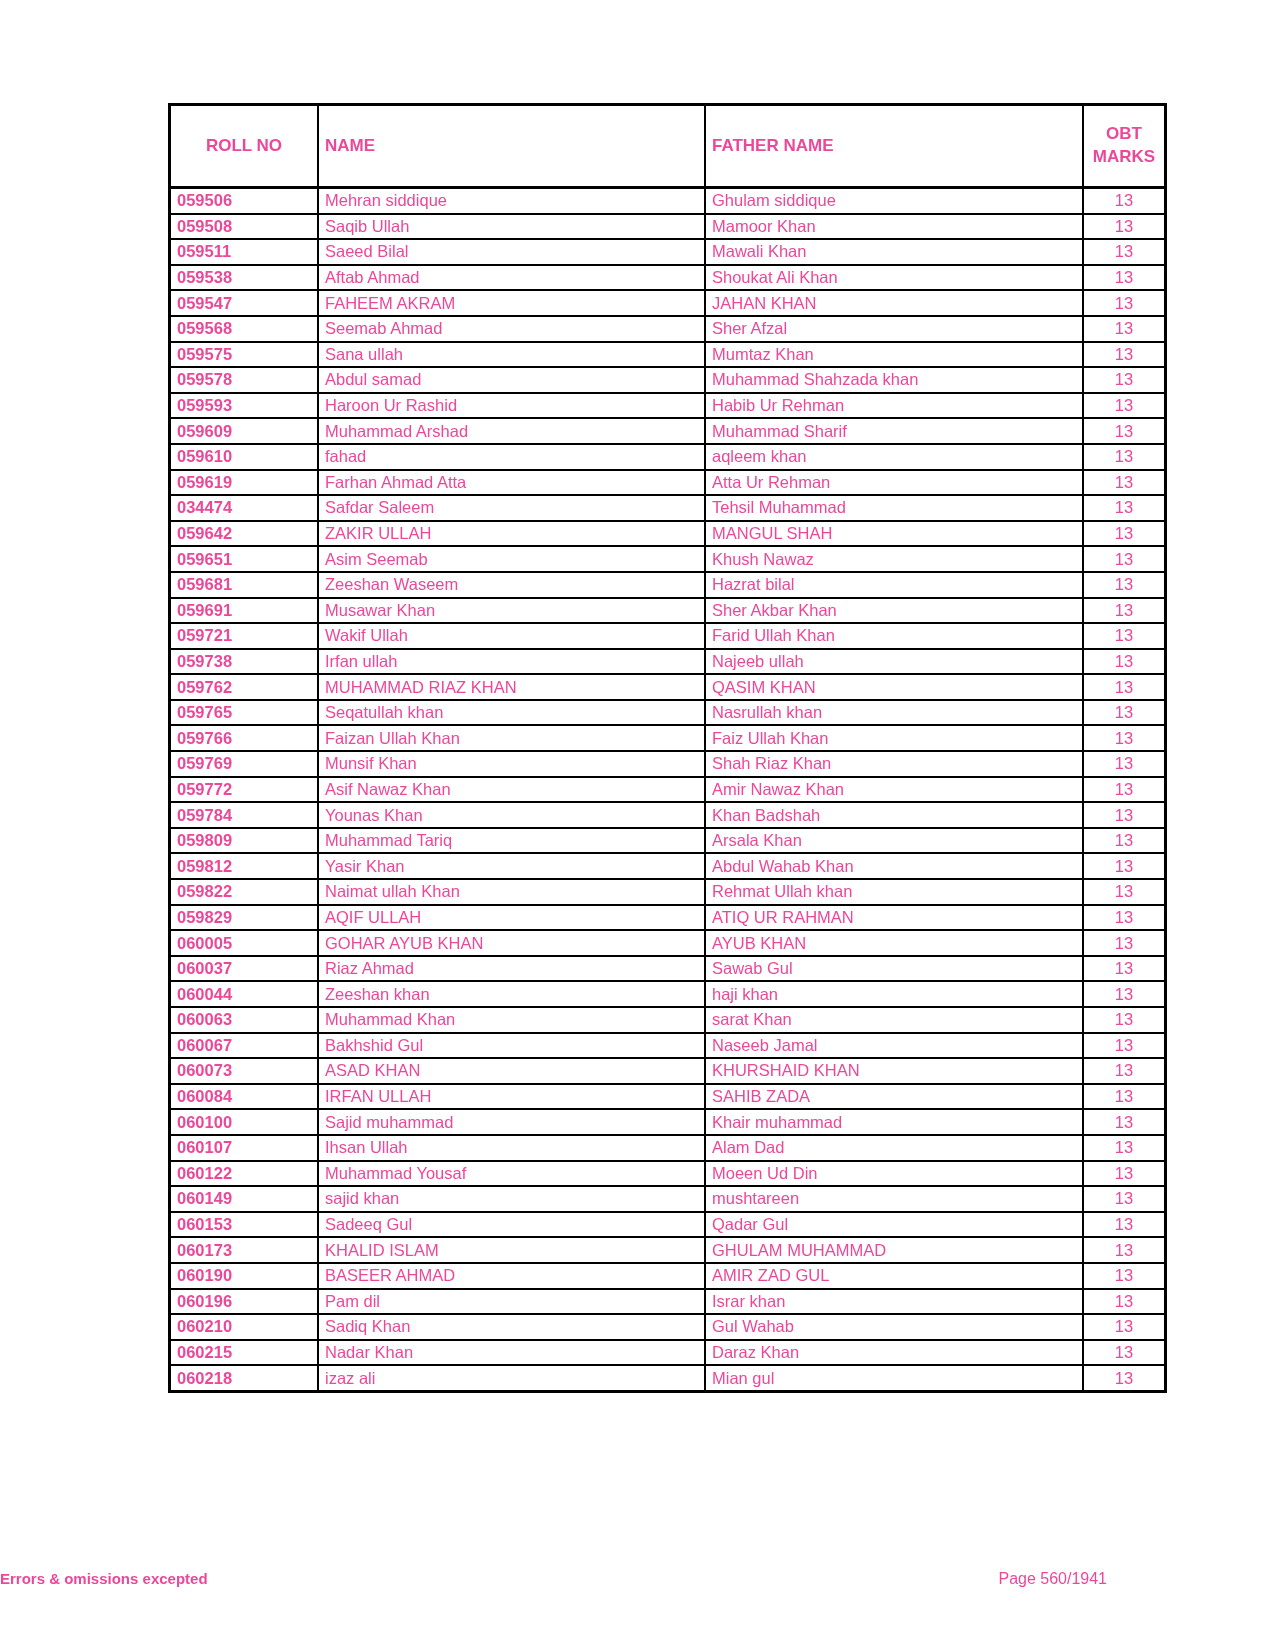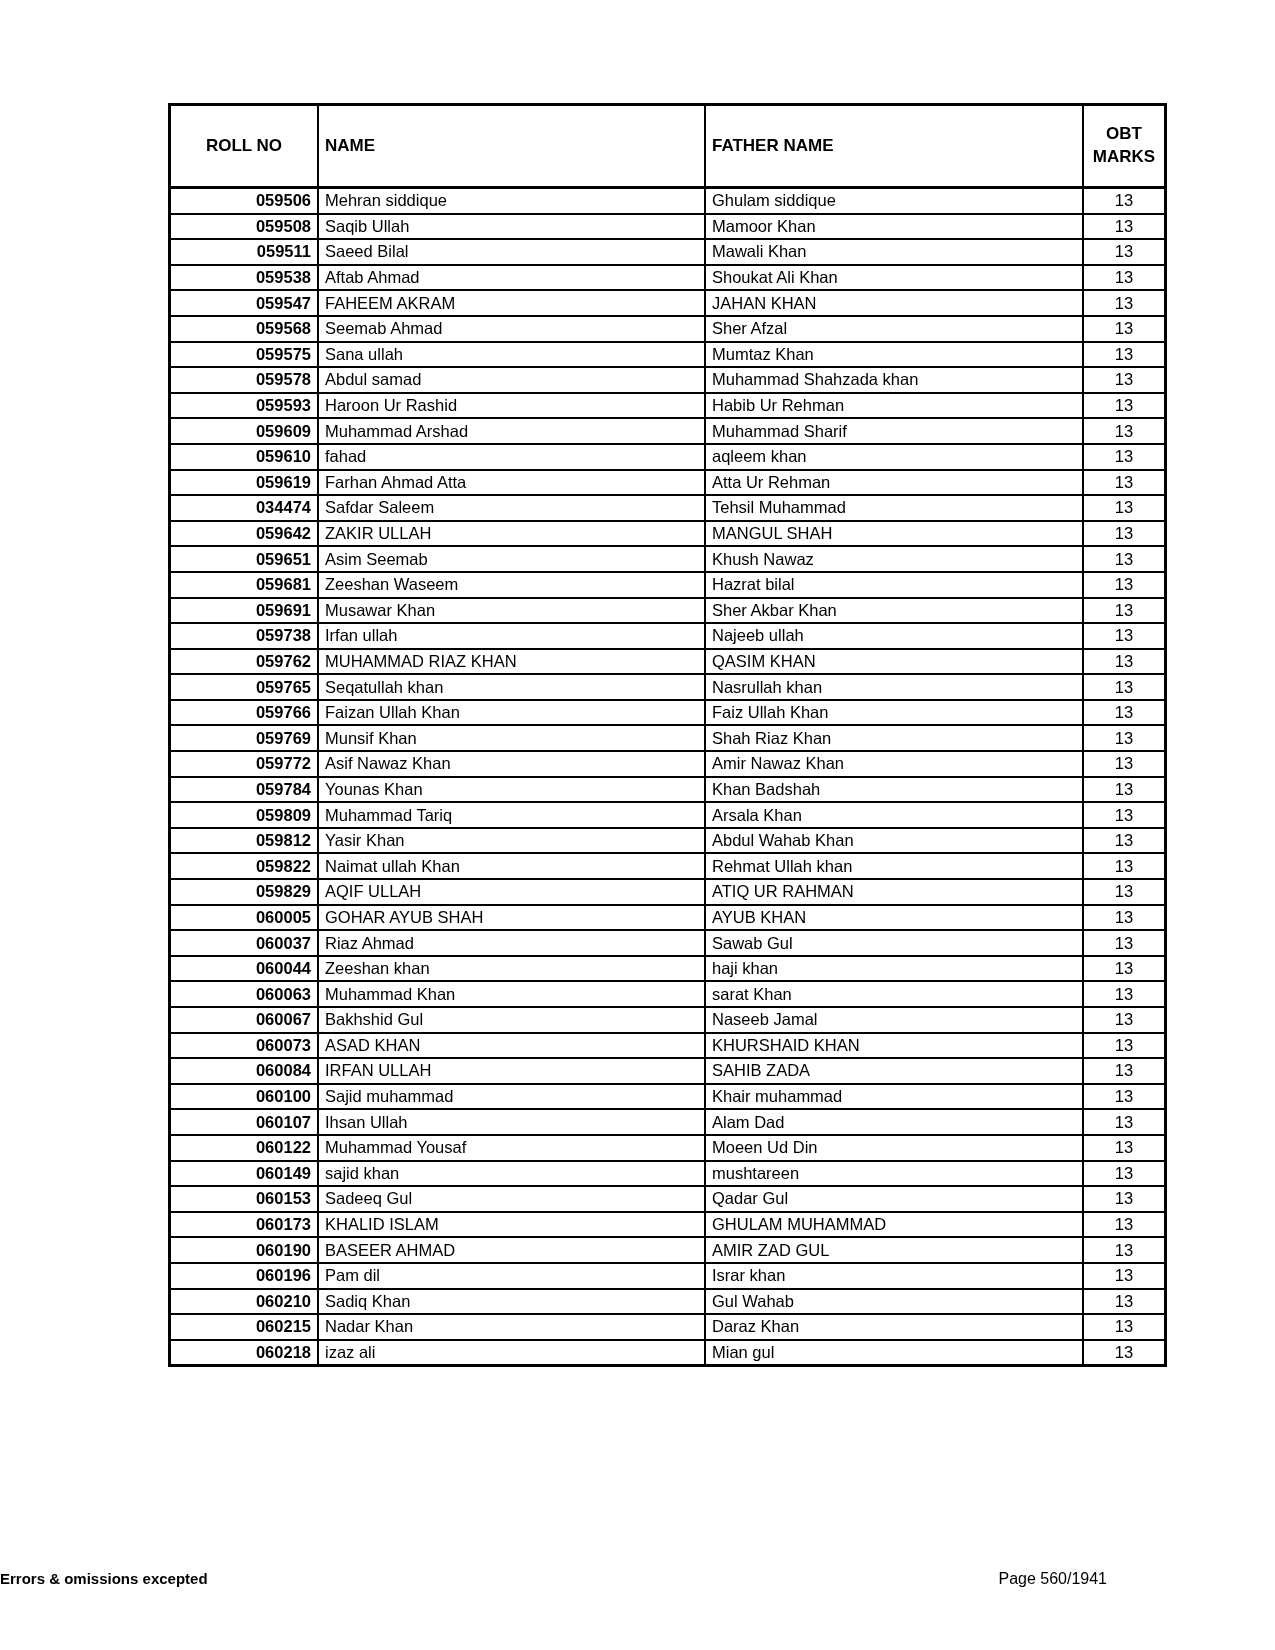--- a/index.html
+++ b/index.html
@@ -6,21 +6,21 @@
     margin: 0;
     padding: 0;
     background: #ffffff;
   }
   .page {
     position: relative;
     width: 1275px;
     height: 1650px;
     background: #ffffff;
     font-family: "Liberation Sans", "DejaVu Sans", sans-serif;
-    color: #000000;
+    color: #ec4899;
     overflow: hidden;
   }
   table.results {
     position: absolute;
     left: 168px;
     top: 103px;
     width: 939px;
     border-collapse: collapse;
     table-layout: fixed;
   }
@@ -44,21 +44,21 @@
   th.col-father { width: 364px; text-align: left; }
   th.col-marks  { width: 68px;  text-align: center; padding: 0 8px; margin-top: 40px; }
   table.results tbody td {
     height: 23.6px;
     font-size: 16.5px;
     padding: 0 6px;
     vertical-align: middle;
     white-space: nowrap;
     overflow: hidden;
   }
-  td.roll   { text-align: right; font-weight: bold; font-size: 16px; }
+  td.roll   { text-align: left; font-weight: bold; font-size: 16px; }
   td.name   { text-align: left; }
   td.father { text-align: left; }
   td.marks  { text-align: center; }
   .footer-note {
     position: absolute;
     top: 1570px;
     left: 0;
     right: 0;
     text-align: left;
     font-size: 15px;
@@ -183,20 +183,26 @@
           <td class="father">Hazrat bilal</td>
           <td class="marks">13</td>
         </tr>
         <tr>
           <td class="roll">059691</td>
           <td class="name">Musawar Khan</td>
           <td class="father">Sher Akbar Khan</td>
           <td class="marks">13</td>
         </tr>
         <tr>
+          <td class="roll">059721</td>
+          <td class="name">Wakif Ullah</td>
+          <td class="father">Farid Ullah Khan</td>
+          <td class="marks">13</td>
+        </tr>
+        <tr>
           <td class="roll">059738</td>
           <td class="name">Irfan ullah</td>
           <td class="father">Najeeb ullah</td>
           <td class="marks">13</td>
         </tr>
         <tr>
           <td class="roll">059762</td>
           <td class="name">MUHAMMAD RIAZ KHAN</td>
           <td class="father">QASIM KHAN</td>
           <td class="marks">13</td>
@@ -250,21 +256,21 @@
           <td class="marks">13</td>
         </tr>
         <tr>
           <td class="roll">059829</td>
           <td class="name">AQIF ULLAH</td>
           <td class="father">ATIQ UR RAHMAN</td>
           <td class="marks">13</td>
         </tr>
         <tr>
           <td class="roll">060005</td>
-          <td class="name">GOHAR AYUB SHAH</td>
+          <td class="name">GOHAR AYUB KHAN</td>
           <td class="father">AYUB KHAN</td>
           <td class="marks">13</td>
         </tr>
         <tr>
           <td class="roll">060037</td>
           <td class="name">Riaz Ahmad</td>
           <td class="father">Sawab Gul</td>
           <td class="marks">13</td>
         </tr>
         <tr>

